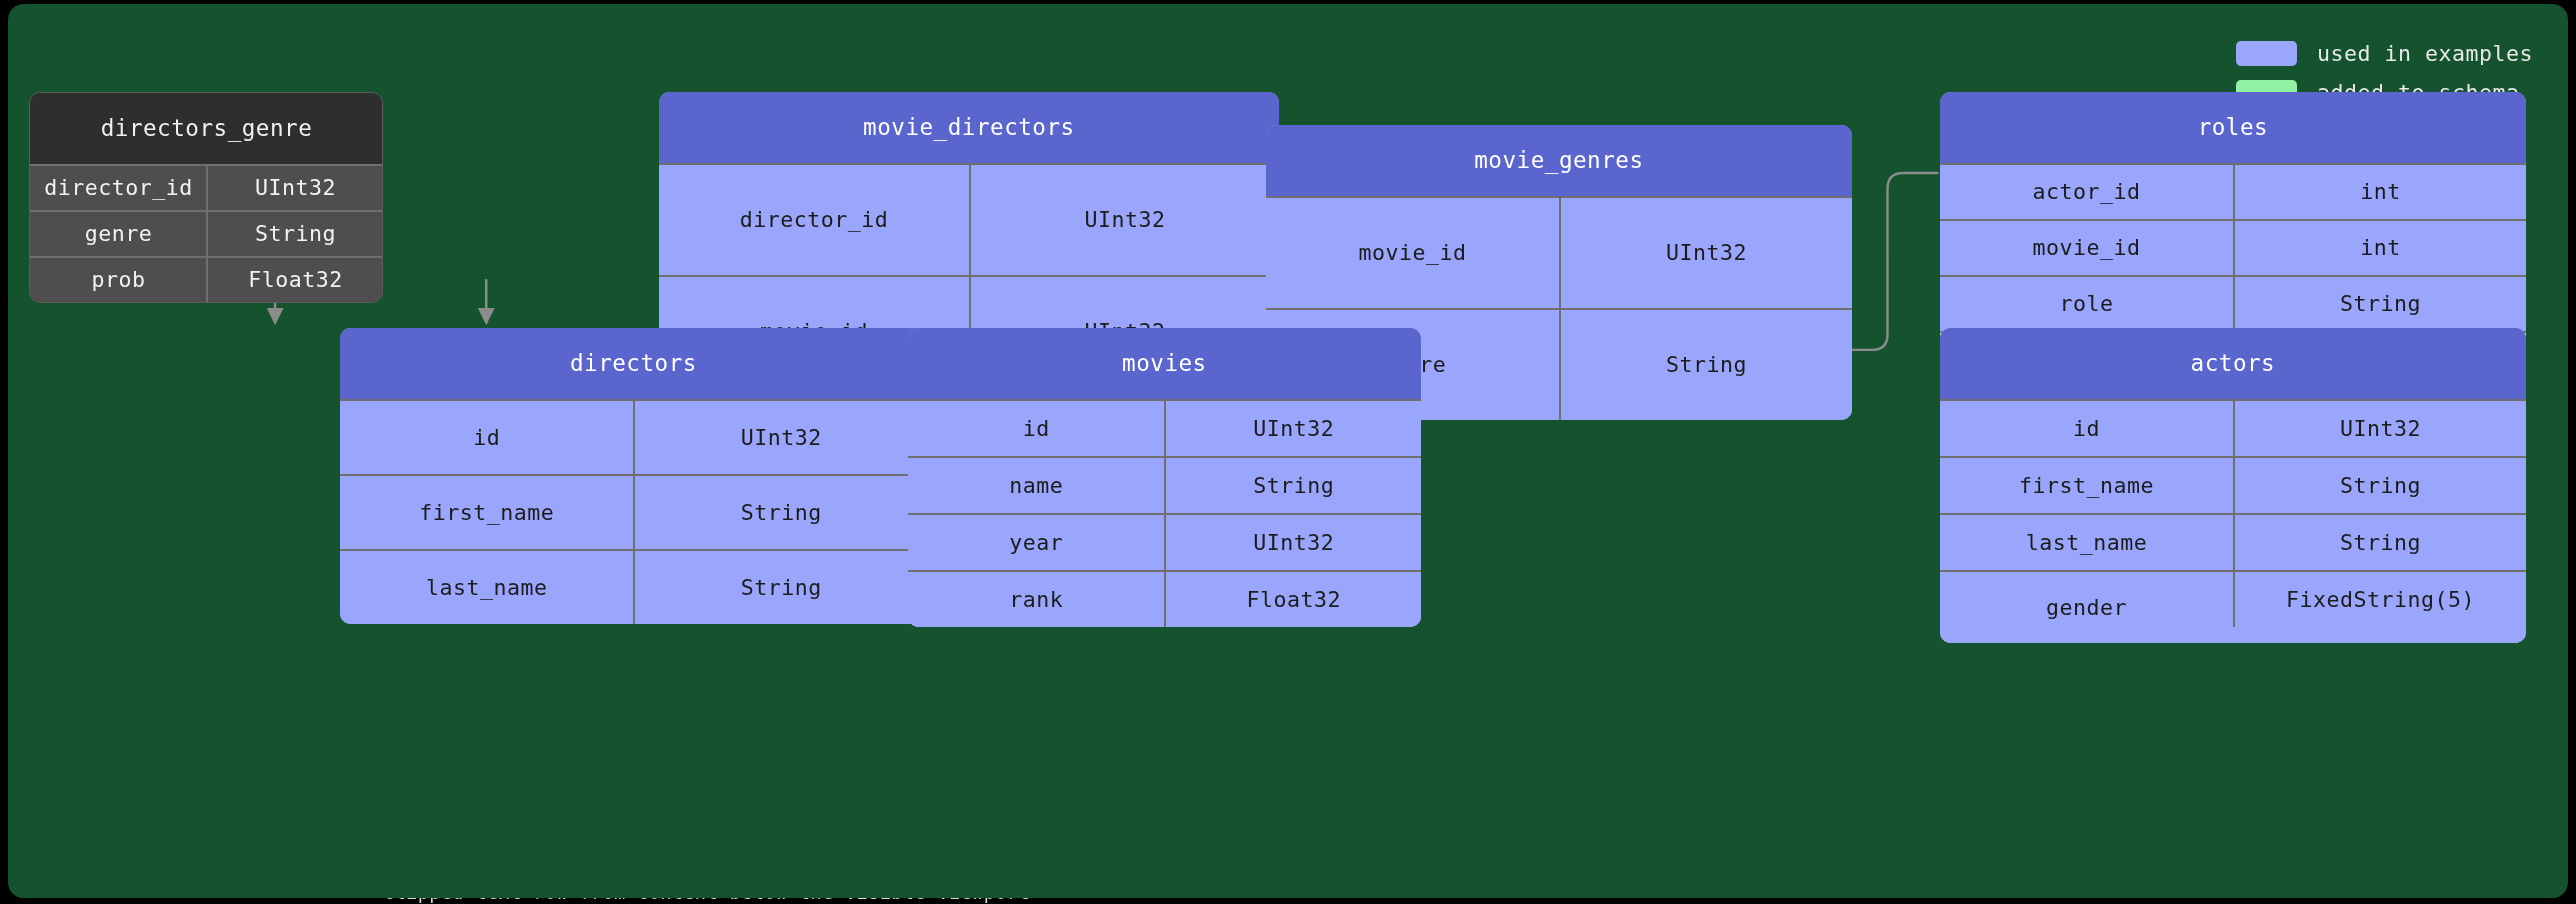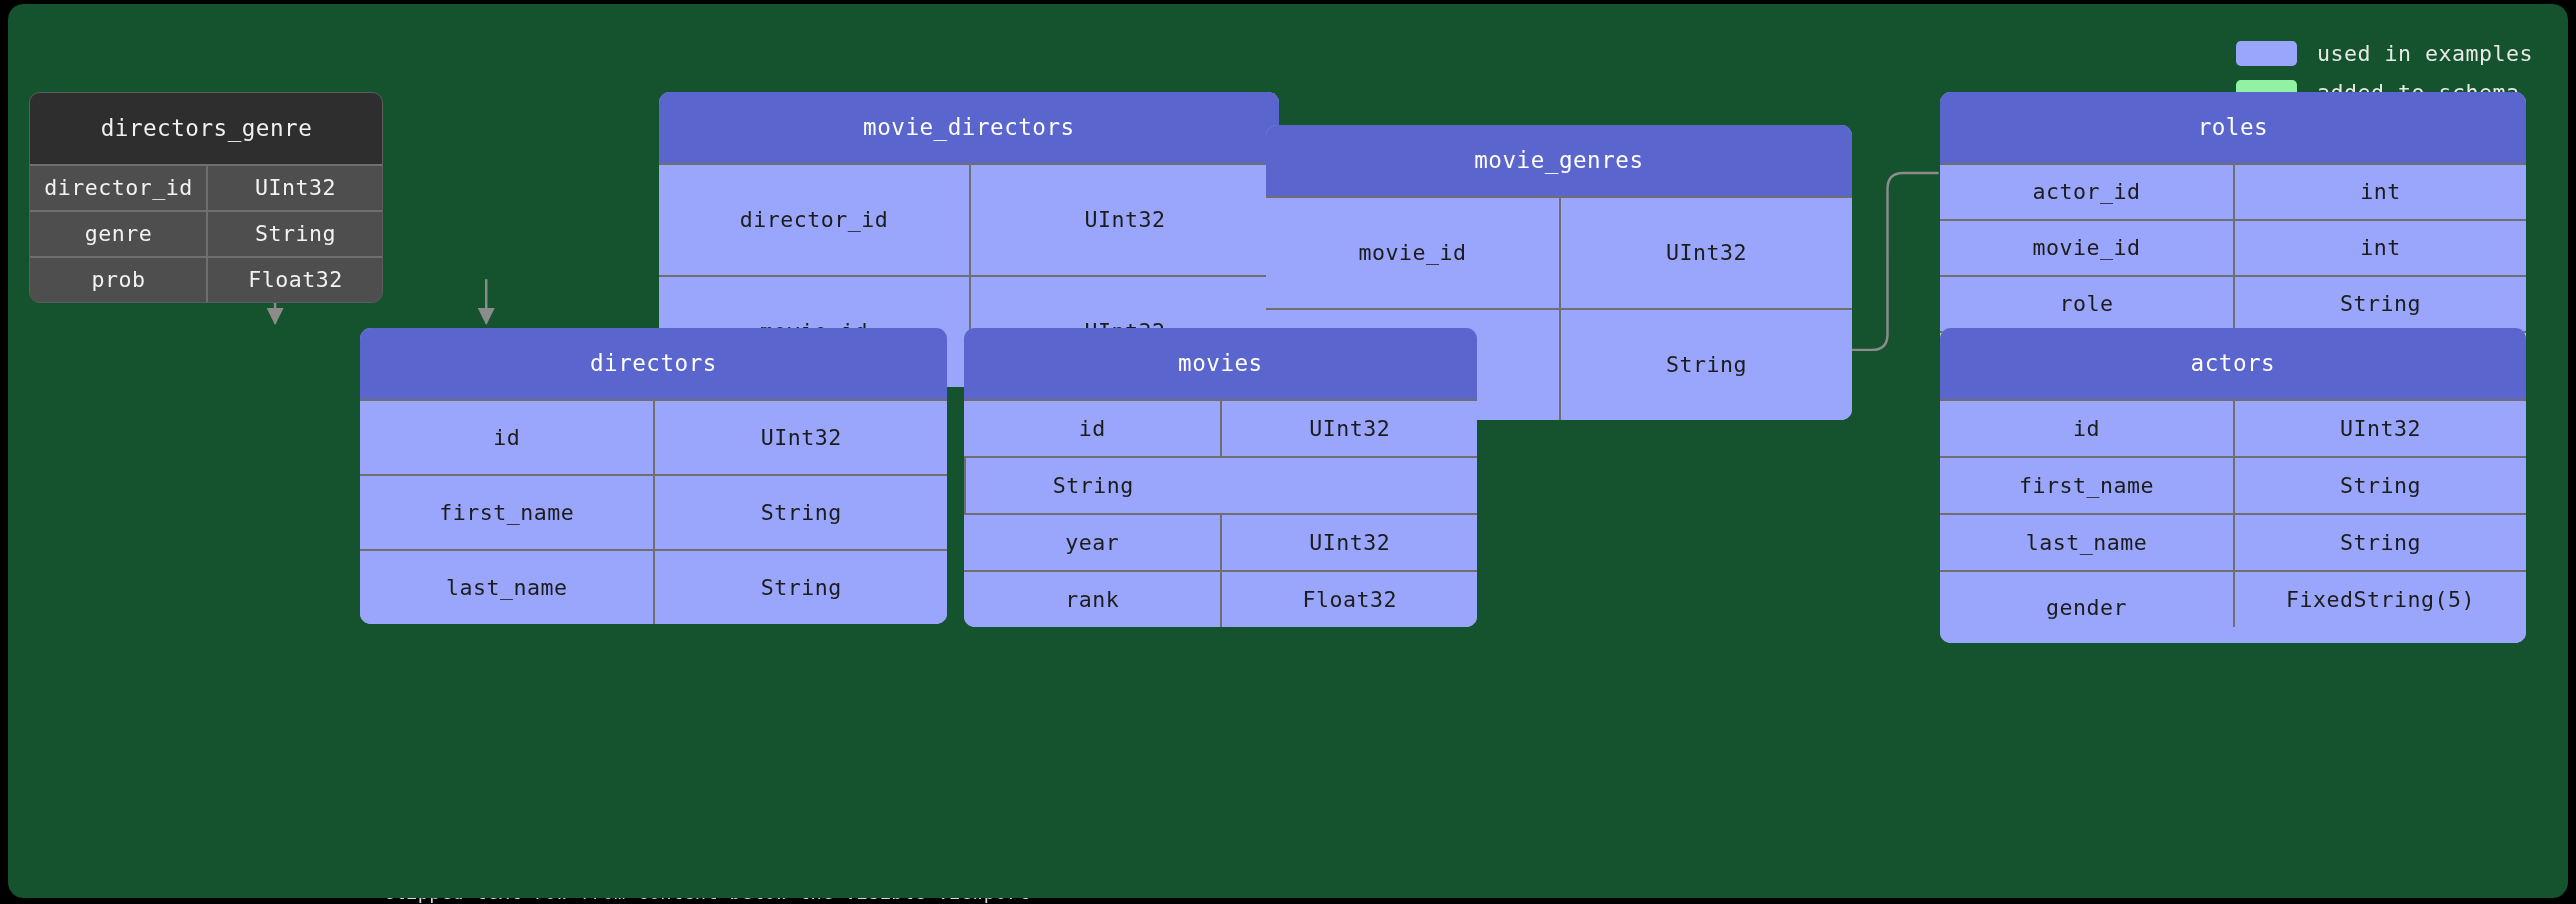--- a/index.html
+++ b/index.html
@@ -220,43 +220,44 @@
     <div class="trow">
       <div class="tcell name" style="height:54px;">role</div>
       <div class="tcell type" style="height:54px;">String</div>
     </div>
     <div class="trow green">
       <div class="tcell name" style="height:54px;">created_at</div>
       <div class="tcell type" style="height:54px;">DateTime</div>
     </div>
   </div>
 
-  <div class="table blue" style="left:352px; top:324px; width:587px;">
+  <div class="table blue" style="left:332px; top:324px; width:587px;">
     <div class="thead">directors</div>
     <div class="trow">
       <div class="tcell name" style="height:73px;">id</div>
       <div class="tcell type" style="height:73px;">UInt32</div>
     </div>
     <div class="trow">
       <div class="tcell name" style="height:73px;">first_name</div>
       <div class="tcell type" style="height:73px;">String</div>
     </div>
     <div class="trow">
       <div class="tcell name" style="height:73px;">last_name</div>
       <div class="tcell type" style="height:73px;">String</div>
     </div>
   </div>
 
-  <div class="table blue" style="left:956px; top:324px; width:513px;">
+  <div class="table blue" style="left:900px; top:324px; width:513px;">
     <div class="thead">movies</div>
     <div class="trow">
       <div class="tcell name" style="height:55px;">id</div>
       <div class="tcell type" style="height:55px;">UInt32</div>
     </div>
     <div class="trow">
+      <div class="tcell name" style="height:55px;">name</div>
       <div class="tcell type" style="height:55px;">String</div>
     </div>
     <div class="trow">
       <div class="tcell name" style="height:55px;">year</div>
       <div class="tcell type" style="height:55px;">UInt32</div>
     </div>
     <div class="trow">
       <div class="tcell name" style="height:55px;">rank</div>
       <div class="tcell type" style="height:55px;">Float32</div>
     </div>

